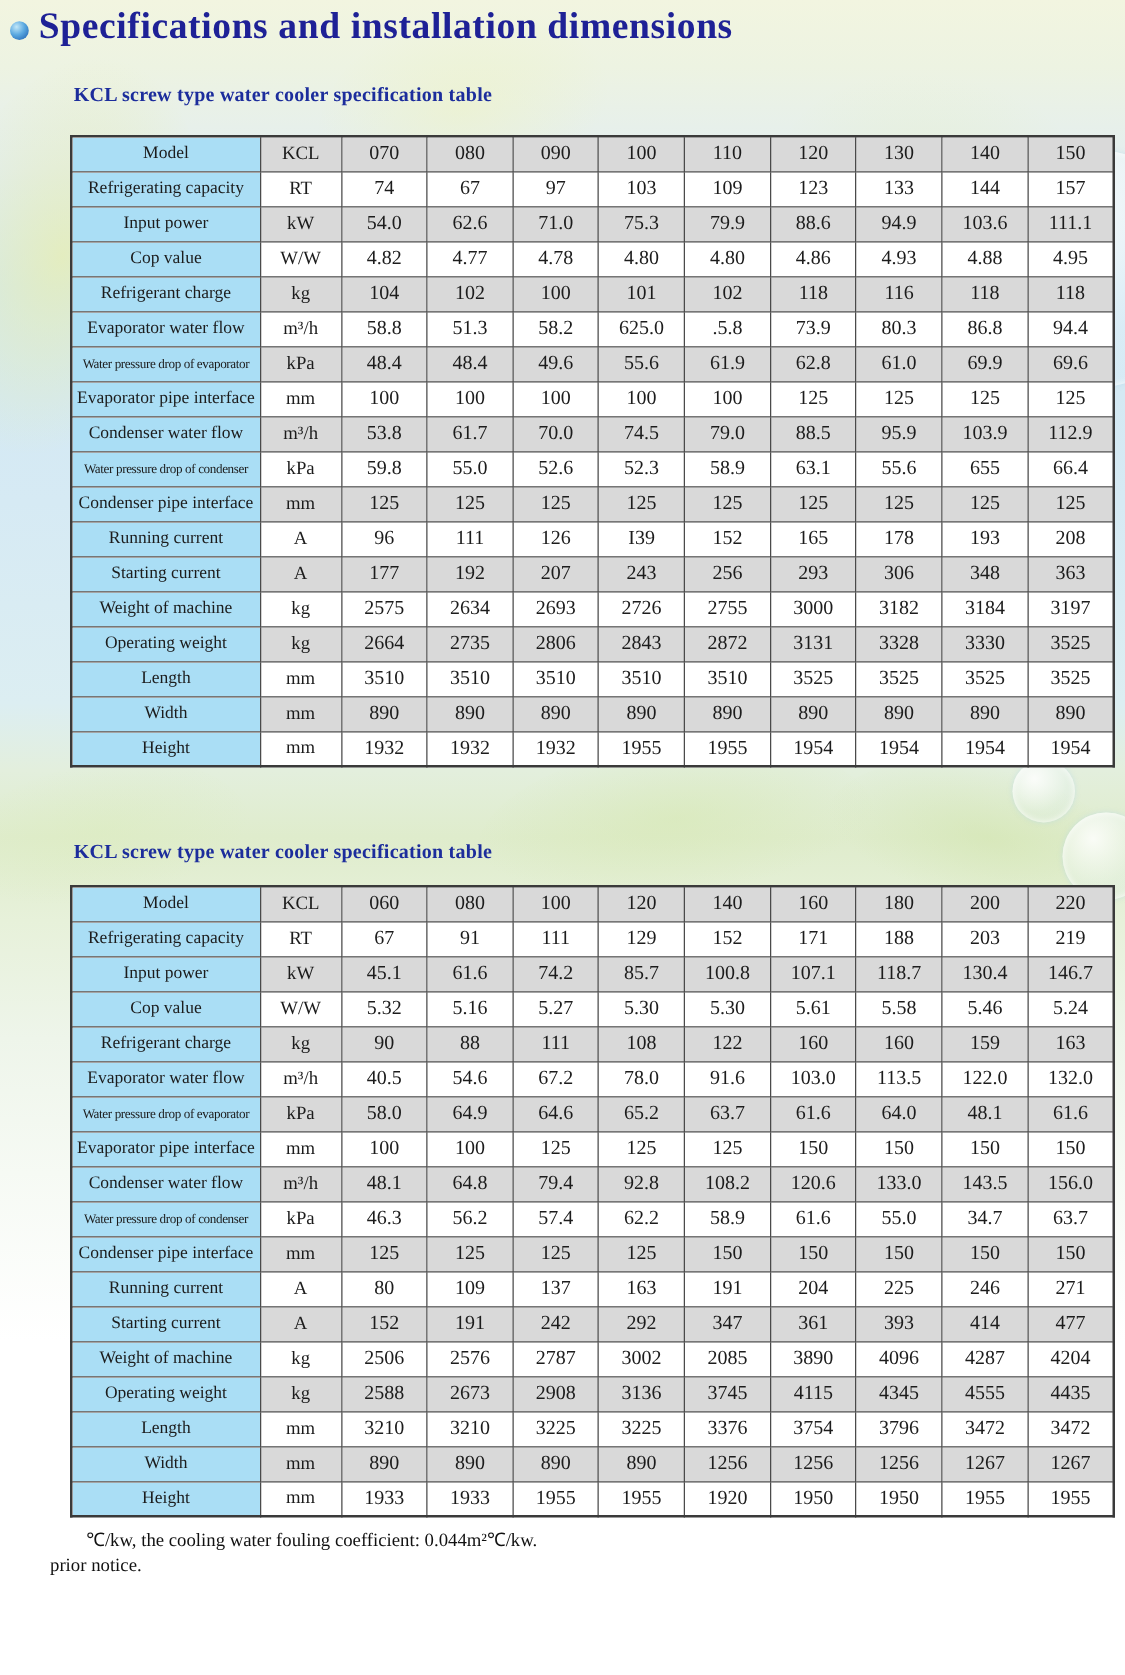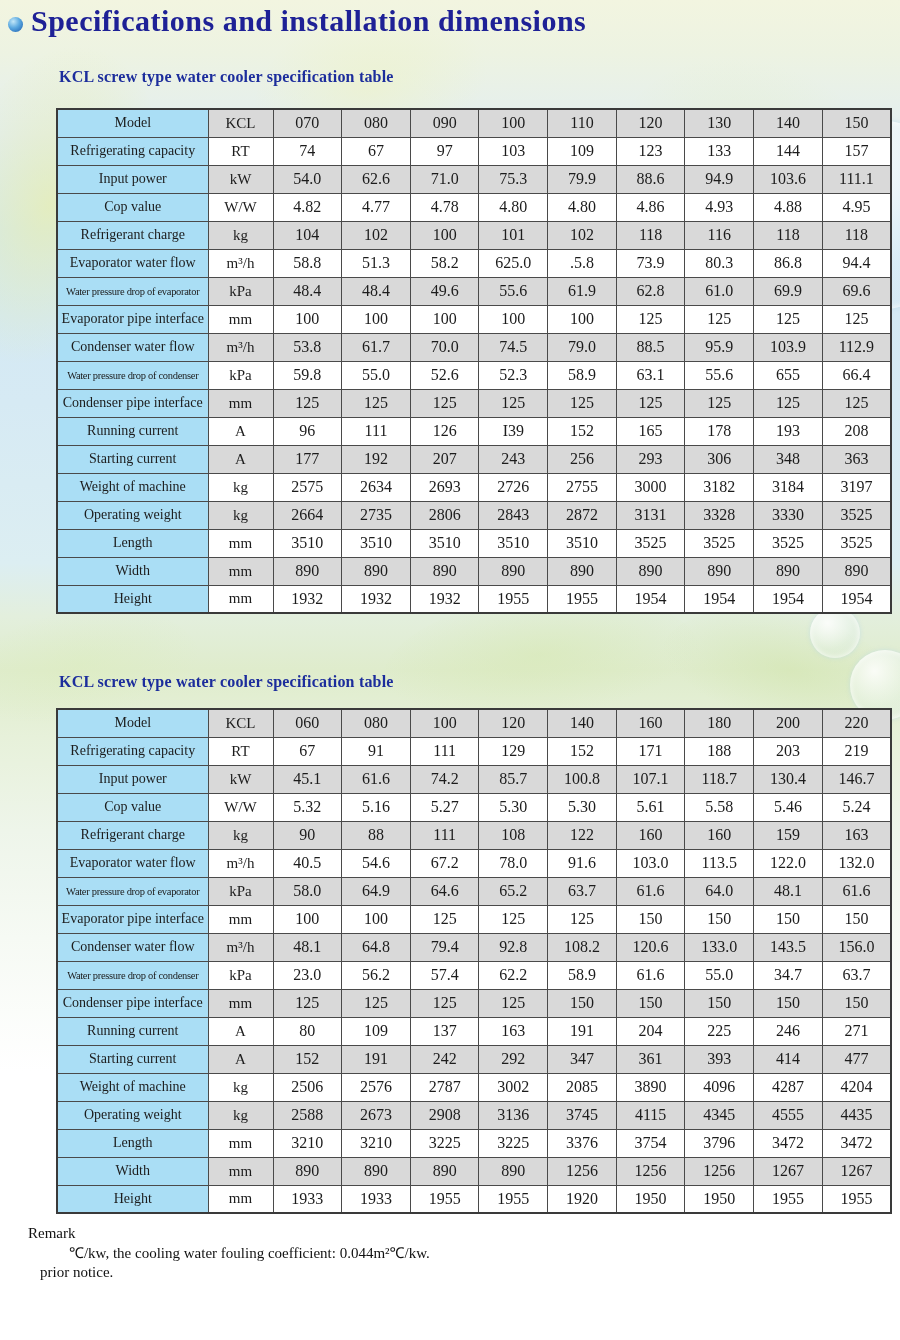--- a/index.html
+++ b/index.html
@@ -485,21 +485,21 @@
             <td class="val">92.8</td>
             <td class="val">108.2</td>
             <td class="val">120.6</td>
             <td class="val">133.0</td>
             <td class="val">143.5</td>
             <td class="val">156.0</td>
           </tr>
           <tr class="stripe-white">
             <td class="lbl small">Water pressure drop of condenser</td>
             <td class="unit">kPa</td>
-            <td class="val">23.0</td>
+            <td class="val">46.3</td>
             <td class="val">56.2</td>
             <td class="val">57.4</td>
             <td class="val">62.2</td>
             <td class="val">58.9</td>
             <td class="val">61.6</td>
             <td class="val">55.0</td>
             <td class="val">34.7</td>
             <td class="val">63.7</td>
           </tr>
           <tr class="stripe-gray">
@@ -603,19 +603,18 @@
             <td class="val">1920</td>
             <td class="val">1950</td>
             <td class="val">1950</td>
             <td class="val">1955</td>
             <td class="val">1955</td>
           </tr>
         </tbody>
     </table>
 
     <div class="remark">
-      <div class="rline ind0">Remark</div>
       <div class="rline ind2">℃/kw, the cooling water fouling coefficient: 0.044m²℃/kw.</div>
       <div class="rline ind1">prior notice.</div>
     </div>
 
   </div>
 </div>
 
 </body></html>

